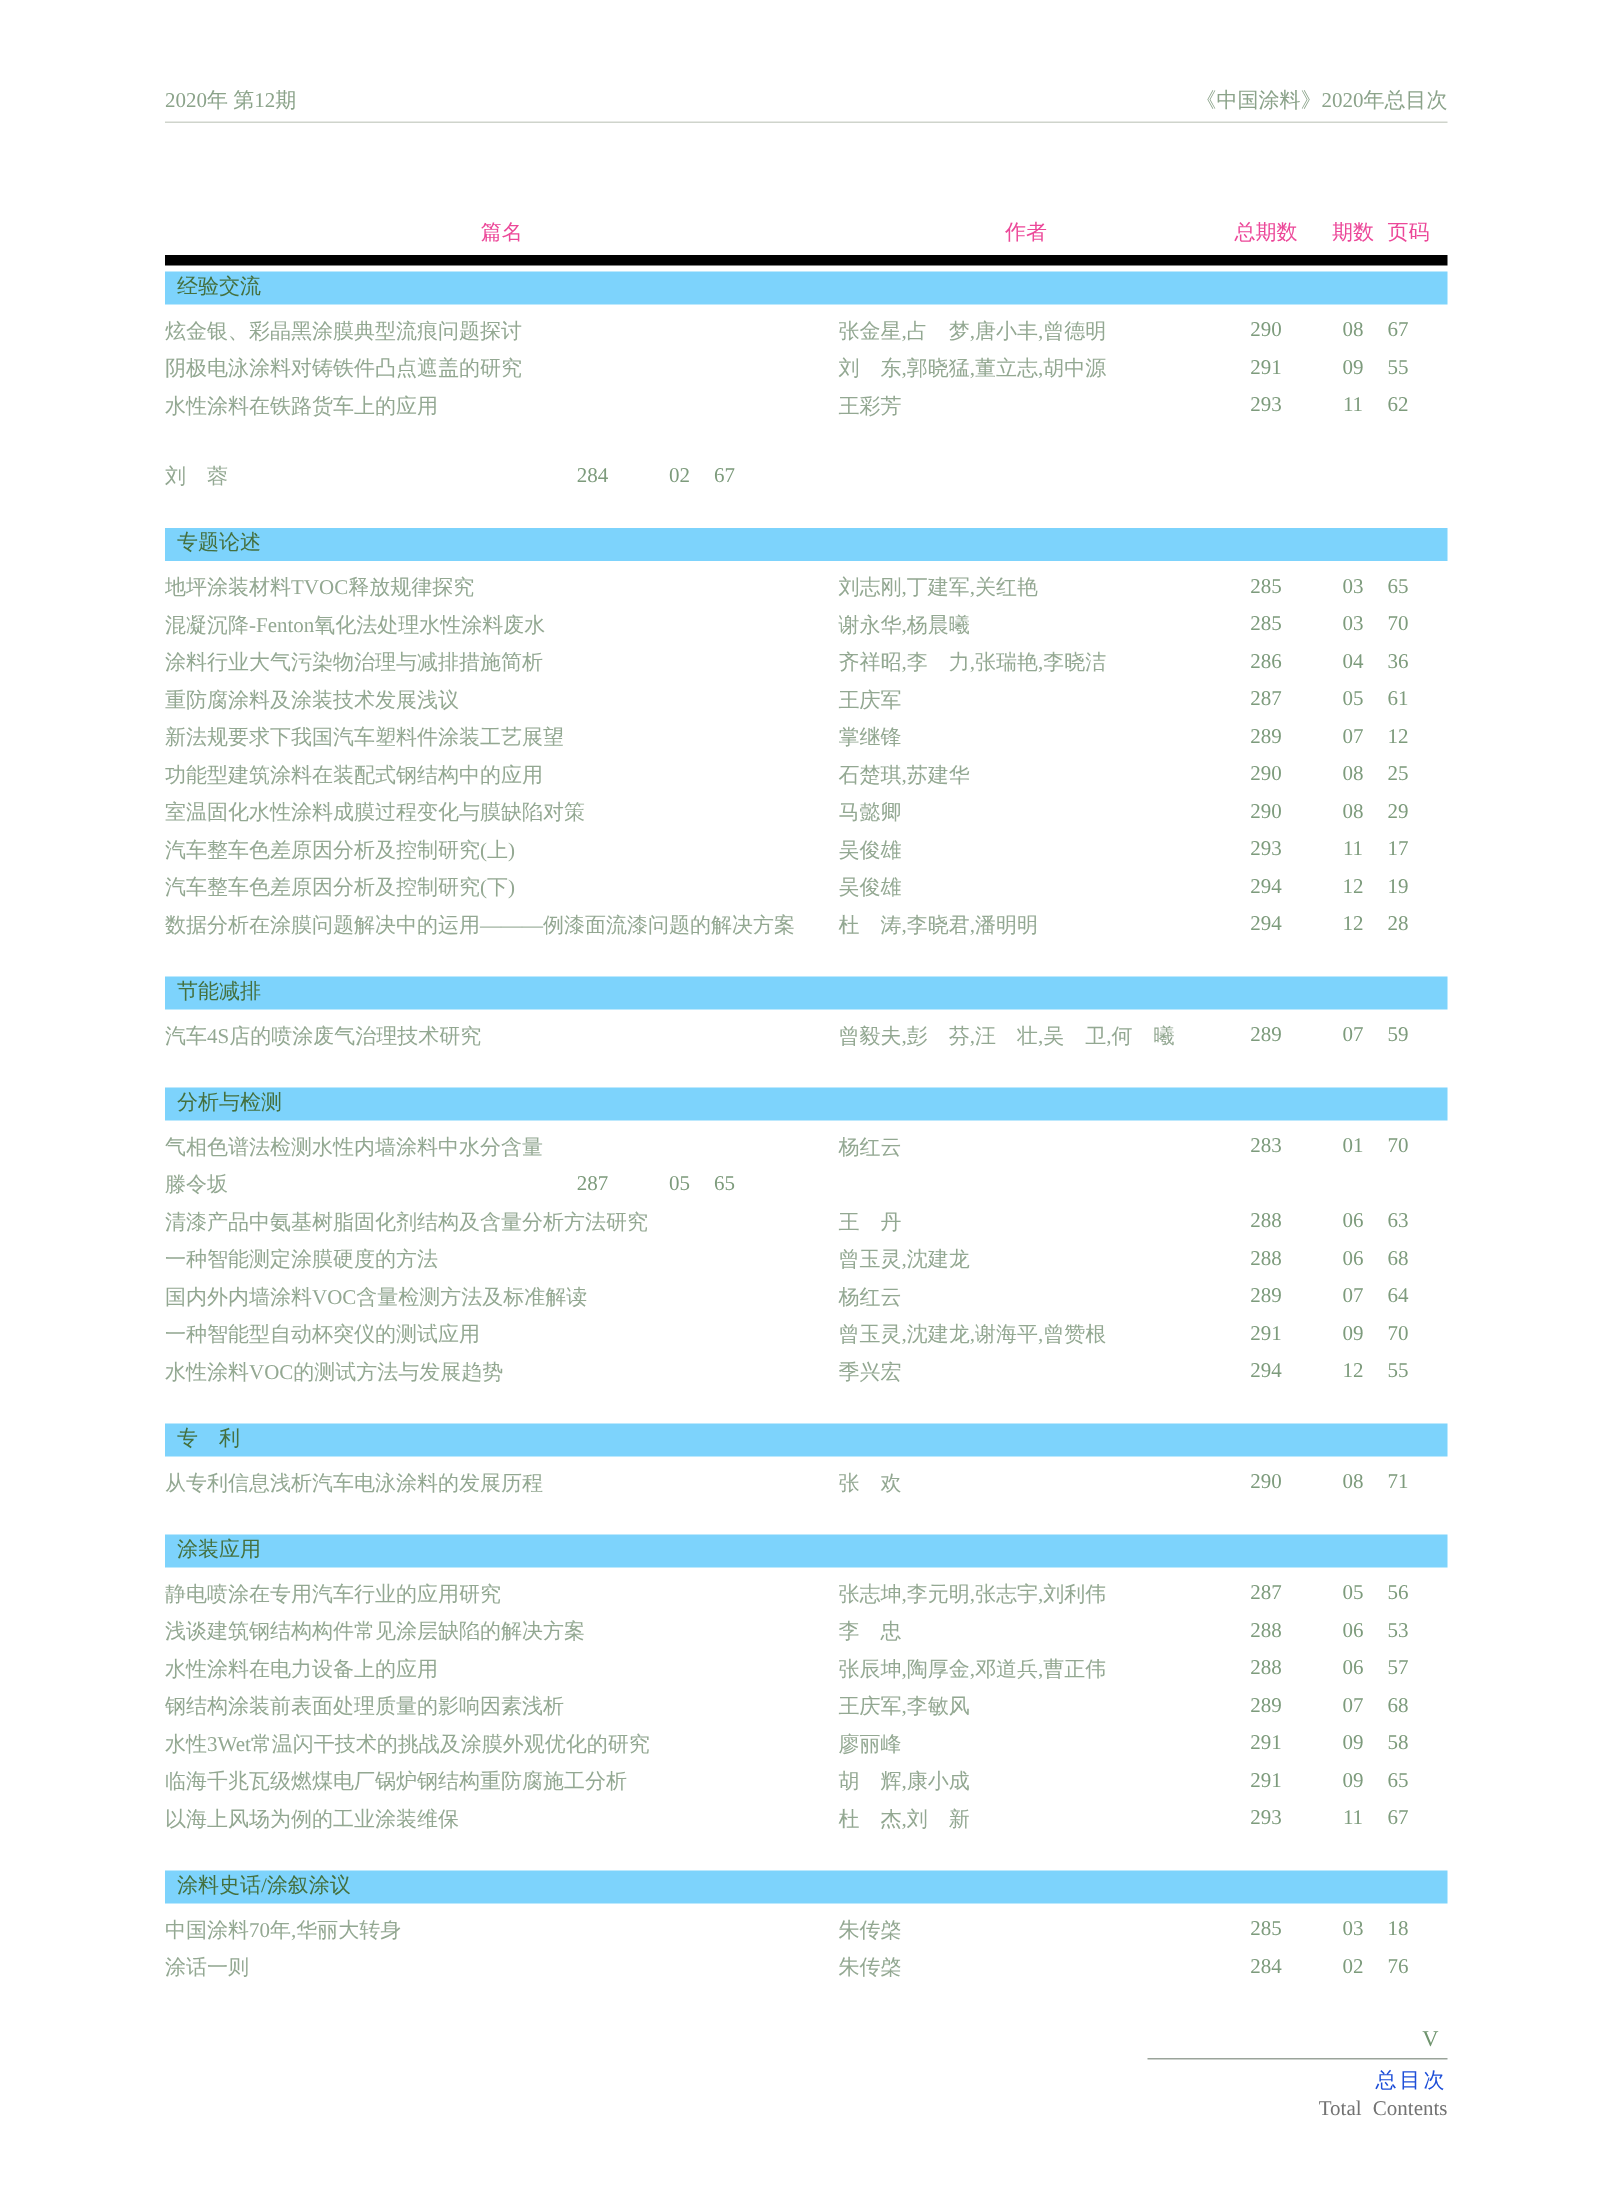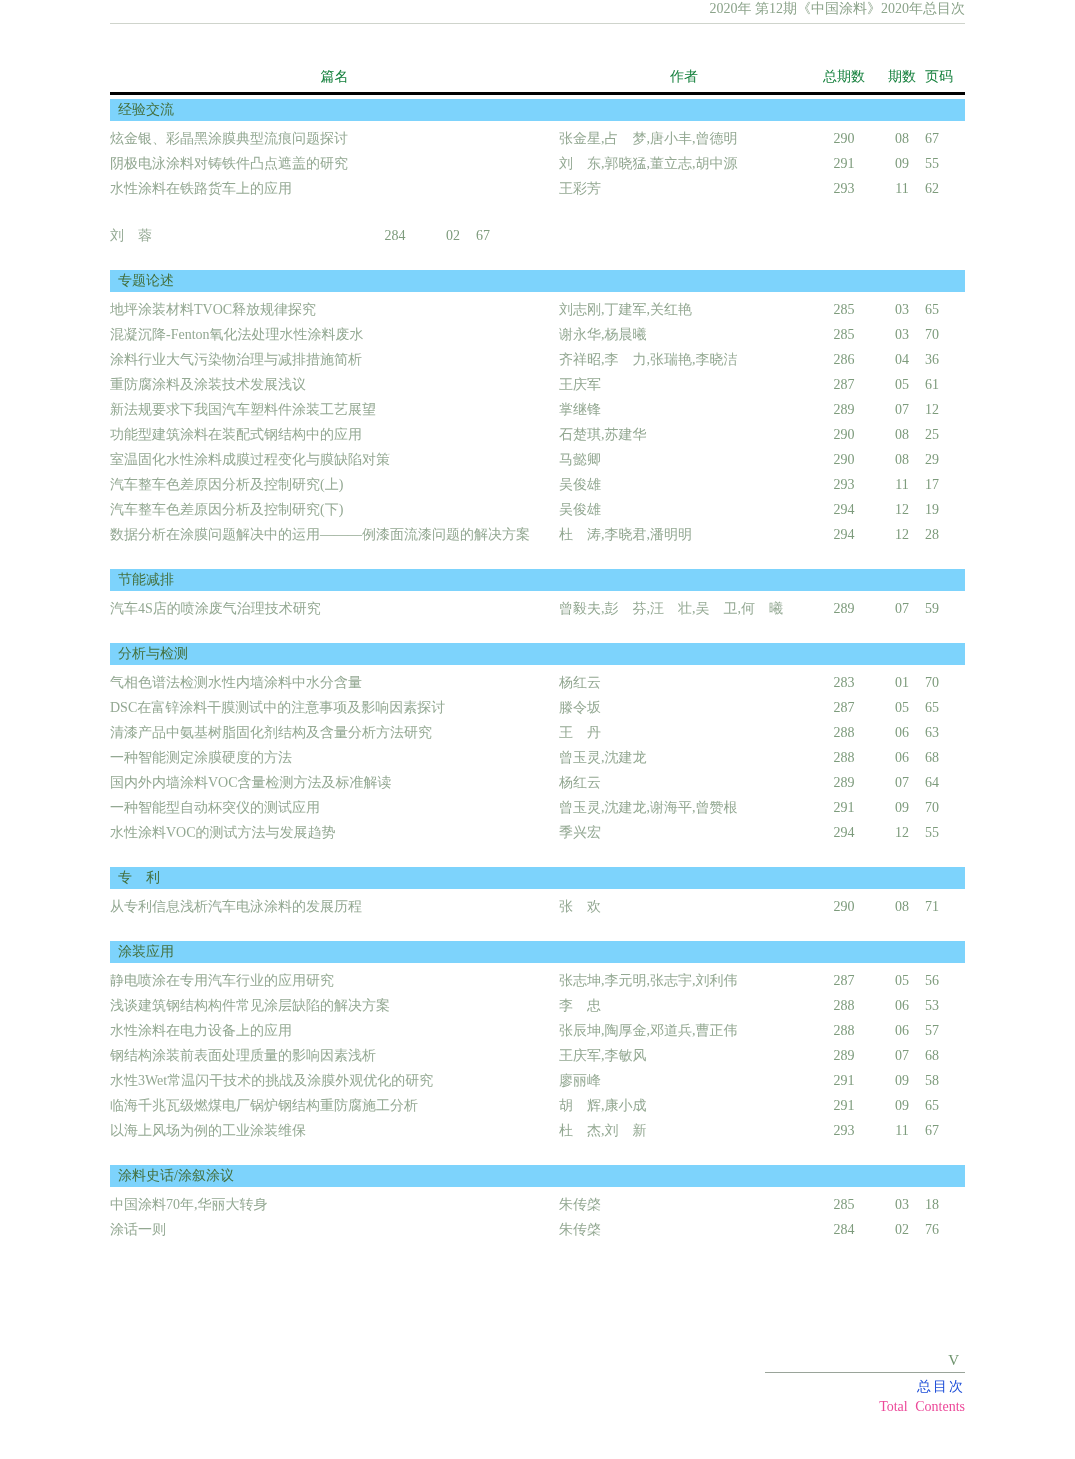--- a/index.html
+++ b/index.html
@@ -3,45 +3,45 @@
 <meta charset="utf-8">
 <style>
   html,body{margin:0;padding:0;}
   body{
     width:1075px;height:1459px;
     background:#ffffff;
     font-family:"Liberation Serif","DejaVu Serif",serif;
     position:relative;overflow:hidden;
   }
   .content{position:absolute;left:110px;top:0;width:855px;}
-  .pagehead{display:flex;justify-content:flex-end;
+  .pagehead{display:flex;justify-content:space-between;padding-top:58px;
     font-size:14px;color:#8ba38a;}
   .head-rule{border-bottom:1px solid #cfd4cc;margin-top:5px;}
-  .colhead{display:flex;margin-top:44px;padding-bottom:6px;
-    border-bottom:3px solid #000000;font-size:14px;color:#15803d;}
+  .colhead{display:flex;margin-top:64px;padding-bottom:6px;
+    border-bottom:7px solid #000000;font-size:14px;color:#ec4899;}
   .cell{display:block;}
   .c-title{width:449px;}
   .c-author{width:250px;}
   .c-n1{width:70px;text-align:center;}
   .c-n2{width:46px;text-align:center;}
   .c-n3{width:40px;text-align:left;}
   .colhead .c-title,.colhead .c-author{text-align:center;}
   .sections{margin-top:4px;}
   .section{margin-bottom:22px;}
   .section-band{background:#7dd3fc;color:#44703f;font-size:14px;
     height:22px;line-height:22px;padding-left:8px;margin-bottom:5px;}
   .row{display:flex;height:25px;align-items:center;font-size:14px;color:#93a892;}
   .row .c-title{white-space:nowrap;overflow:visible;text-align:left;}
   .row .c-author{white-space:nowrap;text-align:left;}
   .row .num{color:#7d9b7c;}
   .pagefoot{position:absolute;right:110px;top:1352px;width:200px;text-align:right;}
   .foot-pagenum{font-size:15px;color:#6f946e;padding-right:6px;}
   .foot-rule{border-top:1px solid #9aa49a;margin-top:3px;}
   .foot-cn{font-size:14px;color:#1d4ed8;margin-top:5px;letter-spacing:2px;}
-  .foot-en{font-size:14px;color:#ec4899;margin-top:3px;word-spacing:4px;}
+  .foot-en{font-size:14px;color:#737373;margin-top:3px;word-spacing:4px;}
 </style>
 </head>
 <body>
 
 <div class="content">
 
   <div class="pagehead">
     <span>2020年  第12期</span>
     <span>《中国涂料》2020年总目次</span>
   </div>
@@ -199,21 +199,20 @@
     <div class="rows">
   <div class="row">
     <span class="cell c-title">气相色谱法检测水性内墙涂料中水分含量</span>
     <span class="cell c-author">杨红云</span>
     <span class="cell c-n1 num">283</span>
     <span class="cell c-n2 num">01</span>
     <span class="cell c-n3 num">70</span>
   </div>
 
   <div class="row">
-    <span class="cell c-title">DSC在富锌涂料干膜测试中的注意事项及影响因素探讨</span>
     <span class="cell c-author">滕令坂</span>
     <span class="cell c-n1 num">287</span>
     <span class="cell c-n2 num">05</span>
     <span class="cell c-n3 num">65</span>
   </div>
 
   <div class="row">
     <span class="cell c-title">清漆产品中氨基树脂固化剂结构及含量分析方法研究</span>
     <span class="cell c-author">王　丹</span>
     <span class="cell c-n1 num">288</span>

